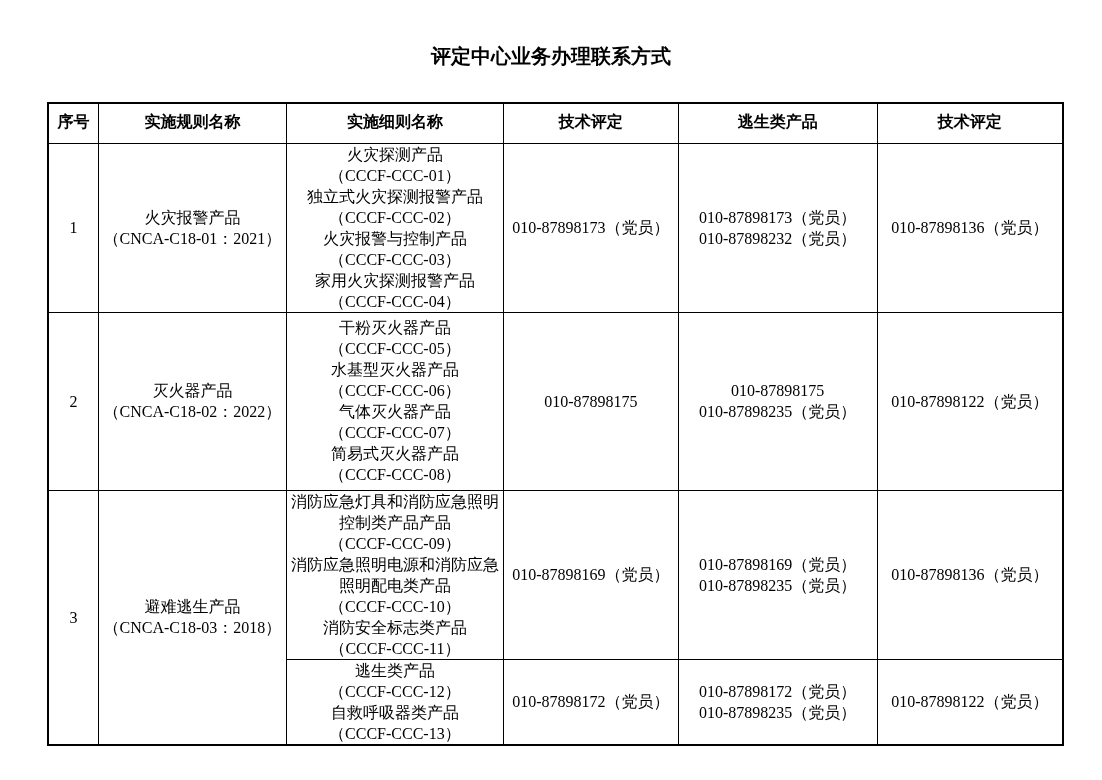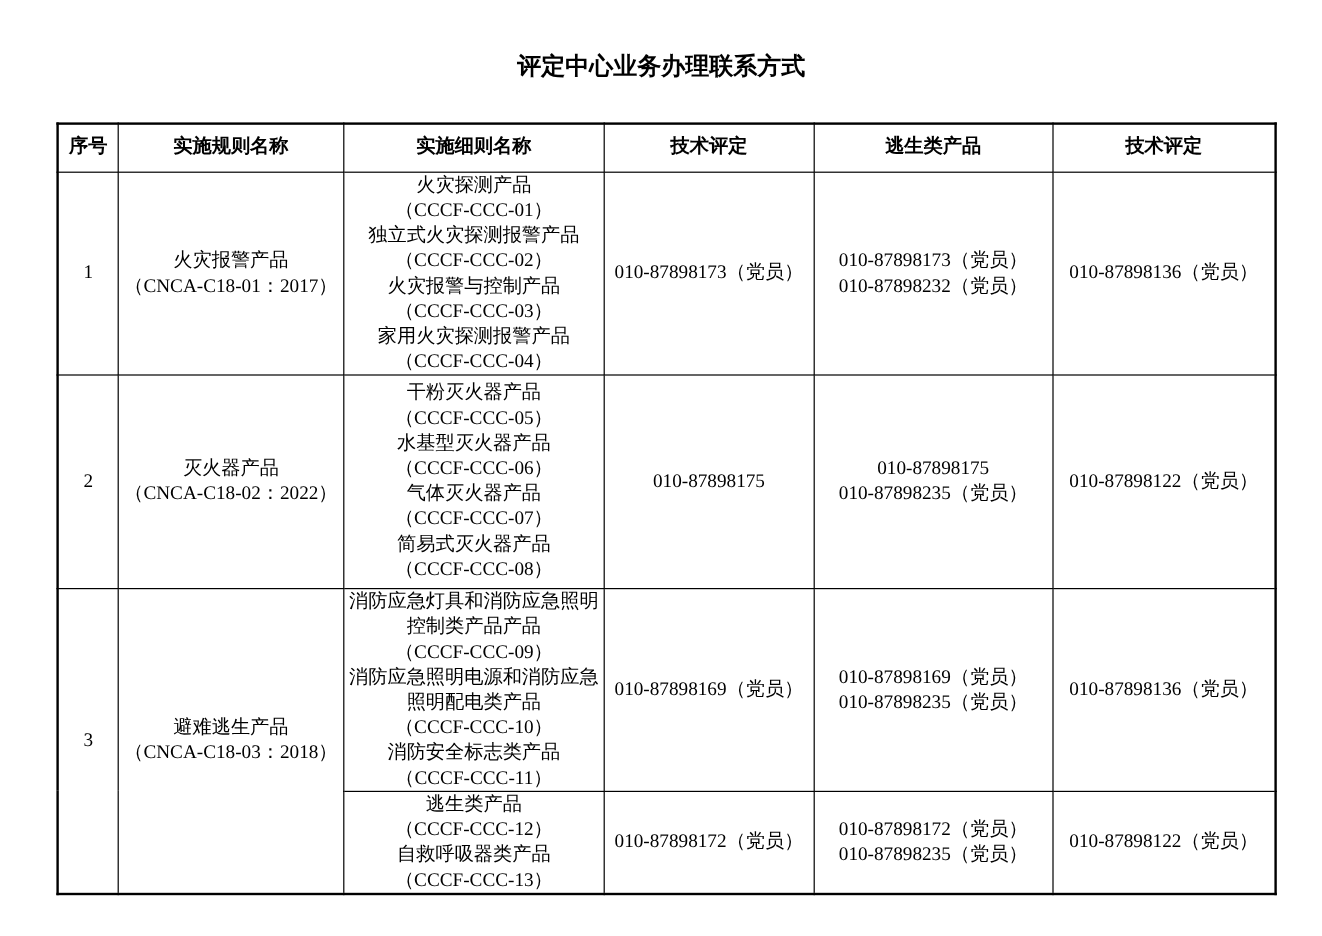--- a/index.html
+++ b/index.html
@@ -83,21 +83,21 @@
       <th>实施细则名称</th>
       <th>技术评定</th>
       <th>逃生类产品</th>
       <th>技术评定</th>
     </tr>
   </thead>
   <tbody>
     <tr class="row-1">
       <td>1</td>
       <td>火灾报警产品
-（CNCA-C18-01：2017）</td>
+（CNCA-C18-01：2021）</td>
       <td>火灾探测产品
 （CCCF-CCC-01）
 独立式火灾探测报警产品
 （CCCF-CCC-02）
 火灾报警与控制产品
 （CCCF-CCC-03）
 家用火灾探测报警产品
 （CCCF-CCC-04）</td>
       <td>010-87898173（党员）</td>
       <td>010-87898173（党员）

